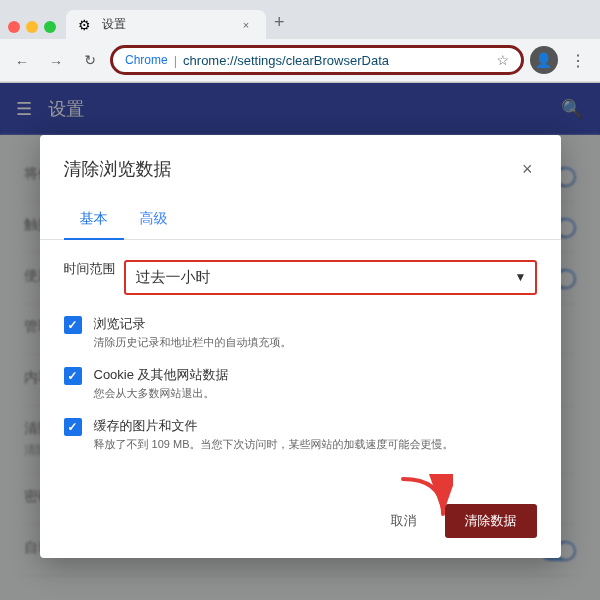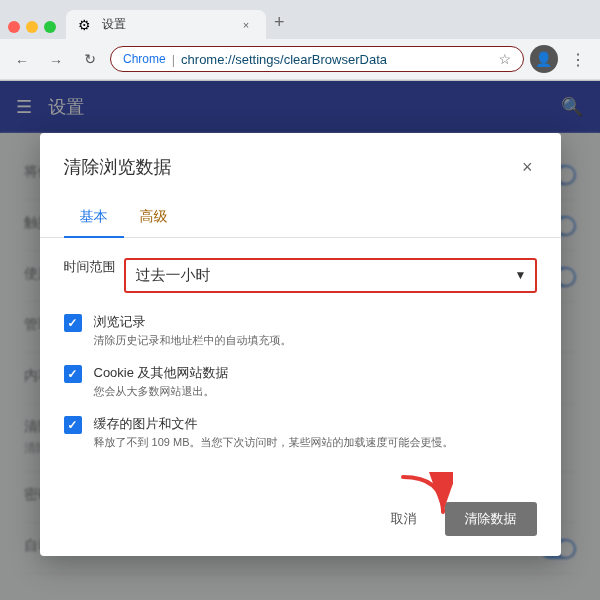--- a/index.html
+++ b/index.html
@@ -109,21 +109,21 @@
       display: flex;
       align-items: center;
       justify-content: center;
       color: #555;
       font-size: 14px;
     }
 
     .address-bar {
       flex: 1;
       background: white;
-      border: 1px solid #7f1d1d;
+      border: 3px solid #7f1d1d;
       border-radius: 20px;
       padding: 4px 12px;
       display: flex;
       align-items: center;
       gap: 6px;
       font-size: 13px;
     }
 
     .address-bar-icon {
       color: #1a73e8;
@@ -289,21 +289,21 @@
       display: flex;
       margin-top: 16px;
       border-bottom: 1px solid #e0e0e0;
       padding: 0 24px;
     }
 
     .modal-tab {
       padding: 10px 16px;
       font-size: 14px;
       cursor: pointer;
-      color: #a16207;
+      color: #3b82f6;
       border-bottom: 2px solid transparent;
       margin-bottom: -1px;
     }
 
     .modal-tab.active {
       color: #1a73e8;
       border-bottom: 2px solid #1a73e8;
     }
 
     .modal-body {
@@ -399,21 +399,21 @@
       border: none;
       padding: 8px 16px;
       font-size: 13px;
       color: #555;
       cursor: pointer;
       border-radius: 3px;
       text-align: center;
     }
 
     .btn-primary {
-      background: #737373;
+      background: #7f1d1d;
       color: white;
       border: none;
       padding: 8px 20px;
       font-size: 13px;
       border-radius: 3px;
       cursor: pointer;
       font-weight: 500;
     }
 
     

